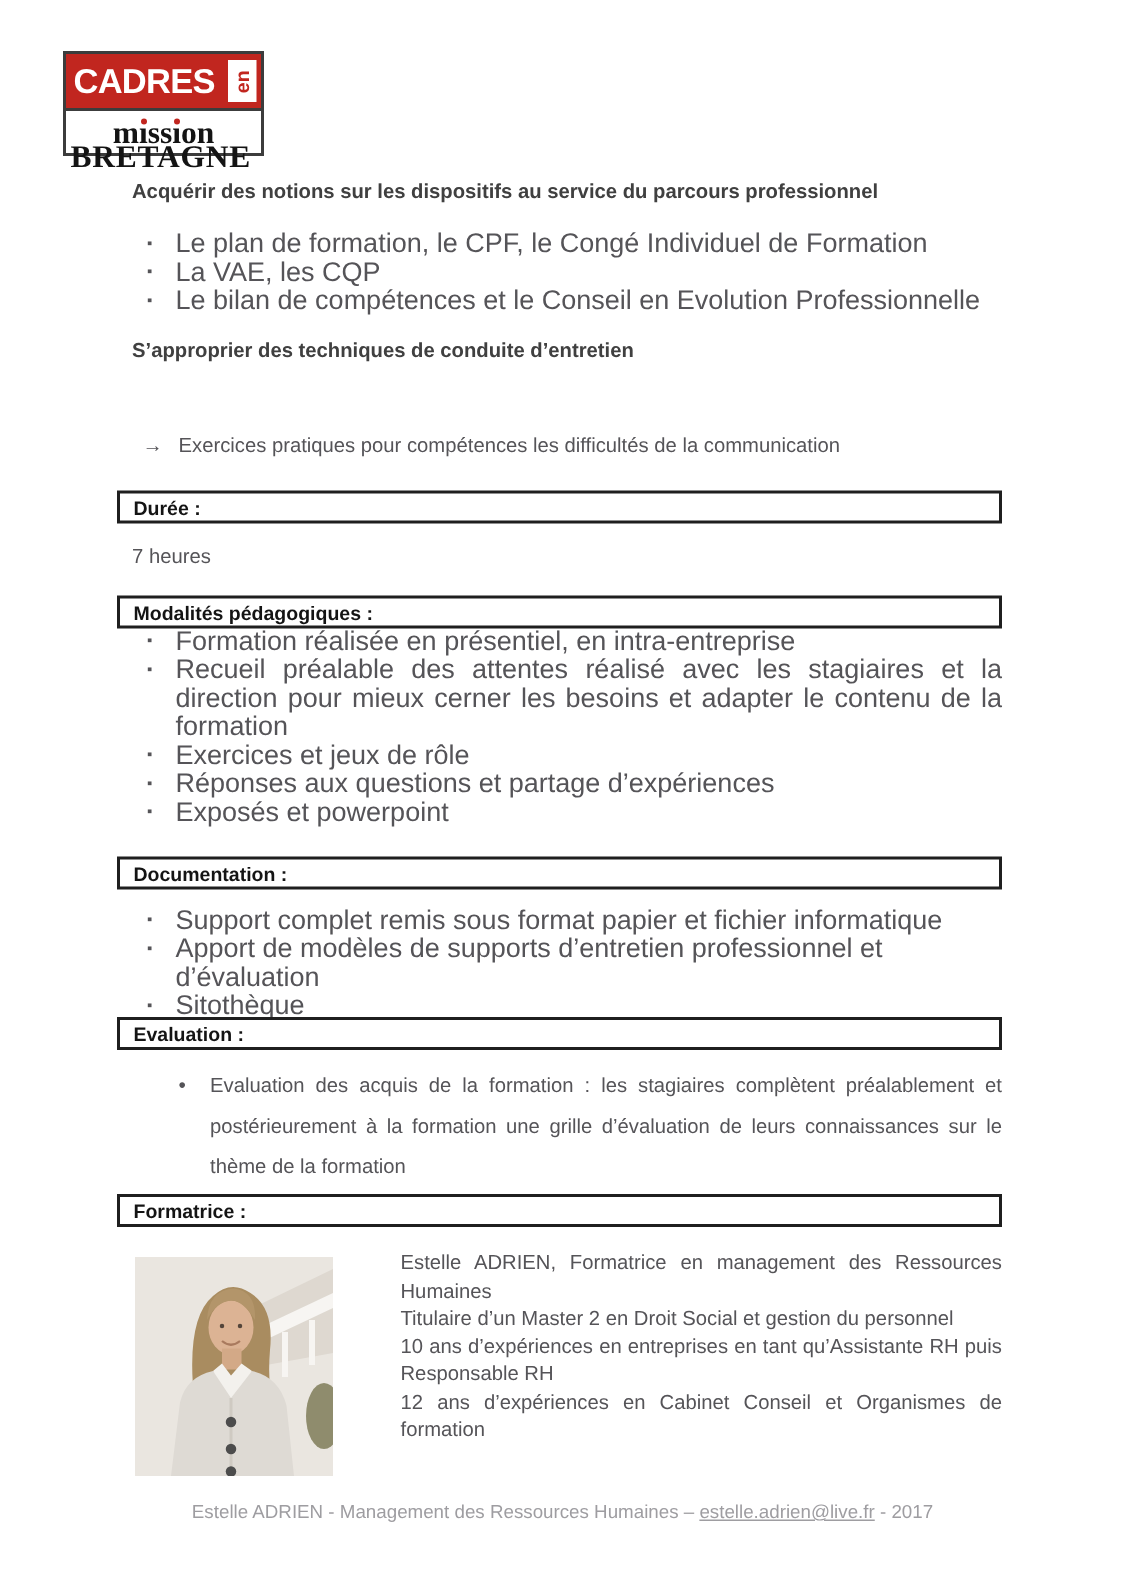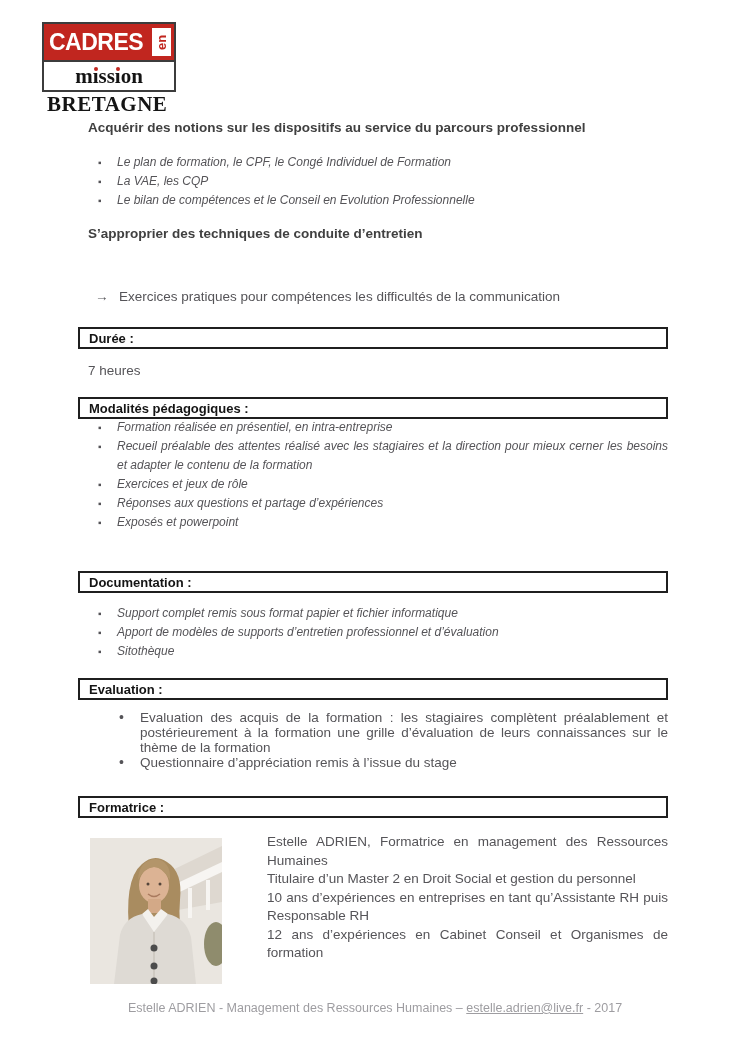--- a/index.html
+++ b/index.html
@@ -10,50 +10,50 @@
     --footer-text:#9e9da1;
   }
   *{box-sizing:border-box;}
   body{margin:0;background:#fff;}
   .page{
     position:relative;width:750px;height:1060px;background:#ffffff;
     font-family:"Liberation Sans", sans-serif;color:var(--body-text);
     overflow:hidden;
   }
   
-  .logo{position:absolute;left:42px;top:22px;width:134px;border:2px solid #3c3c3c;background:#fff;}
+  .logo{position:absolute;left:42px;top:34px;width:134px;border:2px solid #3c3c3c;background:#fff;}
   .logo-top{height:36px;background:var(--red);display:flex;align-items:center;}
   .logo-cadres{flex:1;color:#fff;font-weight:bold;font-size:23px;letter-spacing:-0.5px;padding-left:5px;line-height:1;}
   .logo-en-box{width:19px;height:28px;background:#fff;margin-right:3px;display:flex;align-items:center;justify-content:center;flex:none;}
   .logo-en-box span{display:block;transform:rotate(-90deg);color:var(--red);font-weight:bold;font-size:13px;line-height:1;}
   .logo-bottom{height:30px;background:#fff;border-top:2px solid #3c3c3c;display:flex;align-items:center;justify-content:center;
     font-family:"Liberation Serif", serif;font-weight:bold;font-size:21px;color:#141414;line-height:1;}
   .logo-bottom .dotless-i{position:relative;}
   .logo-bottom .red-dot{position:absolute;left:50%;transform:translateX(-50%);top:3px;width:4px;height:4px;border-radius:50%;background:var(--red);}
   .bretagne{position:absolute;left:47px;top:92px;font-family:"Liberation Serif", serif;font-weight:bold;
     font-size:21px;letter-spacing:0.5px;color:#141414;}
   
   .doc-title{position:absolute;left:88px;width:575px;font-weight:bold;font-size:13.5px;color:#404040;}
   .t1{top:120px;} .t2{top:226px;}
   ul.blist{position:absolute;left:95px;width:573px;margin:0;padding:0;list-style:none;}
-  ul.blist li{position:relative;font-size:12px;line-height:19px;padding-left:22px;color:var(--body-text);font-style:italic;}
+  ul.blist li{position:relative;font-size:18px;line-height:19px;padding-left:22px;color:var(--body-text);}
   ul.blist li::before{content:"▪";position:absolute;left:3px;top:0;font-size:10px;color:var(--body-text);}
   ul.justify li{text-align:justify;}
   .ul1{top:153px;} .ul2{top:257px;}
   .arrow-row{position:absolute;left:95px;top:289px;width:573px;display:flex;font-size:13.5px;color:var(--body-text);}
   .arrow-glyph{width:24px;flex:none;}
   
   .box{position:absolute;left:78px;width:590px;height:22px;border:2px solid var(--box-border);background:#fff;
     display:flex;align-items:center;padding-left:9px;font-weight:bold;font-size:13px;color:#141414;}
   .bx-duree{top:327px;} .bx-mod{top:397px;} .bx-doc{top:571px;} .bx-eval{top:678px;} .bx-form{top:796px;}
   .duree-value{position:absolute;left:88px;top:363px;font-size:13.5px;color:var(--body-text);}
   .ul-mod{top:418px;} .ul-mod li{line-height:18.5px;}
   .ul-doc{top:604px;} .ul-doc li{line-height:18.5px;}
   ul.elist{position:absolute;left:112px;top:710px;width:556px;margin:0;padding:0;list-style:none;}
-  ul.elist li{position:relative;font-size:13.5px;line-height:15px;padding-left:28px;color:var(--body-text);text-align:justify;}
+  ul.elist li{position:relative;font-size:13.5px;line-height:27px;padding-left:28px;color:var(--body-text);text-align:justify;}
   ul.elist li::before{content:"•";position:absolute;left:7px;top:0;font-size:14px;color:var(--body-text);}
   
   .trainer-photo{position:absolute;left:90px;top:838px;width:132px;height:146px;}
   .trainer-photo svg{display:block;width:100%;height:100%;}
   .trainer-bio{position:absolute;left:267px;top:833px;width:401px;font-size:13.5px;line-height:18.5px;
     color:var(--body-text);text-align:justify;}
   
   .footer{position:absolute;left:0;top:1001px;width:750px;text-align:center;font-size:12.5px;color:var(--footer-text);}
   .footer .email{text-decoration:underline;color:var(--footer-text);cursor:pointer;}
 </style>

